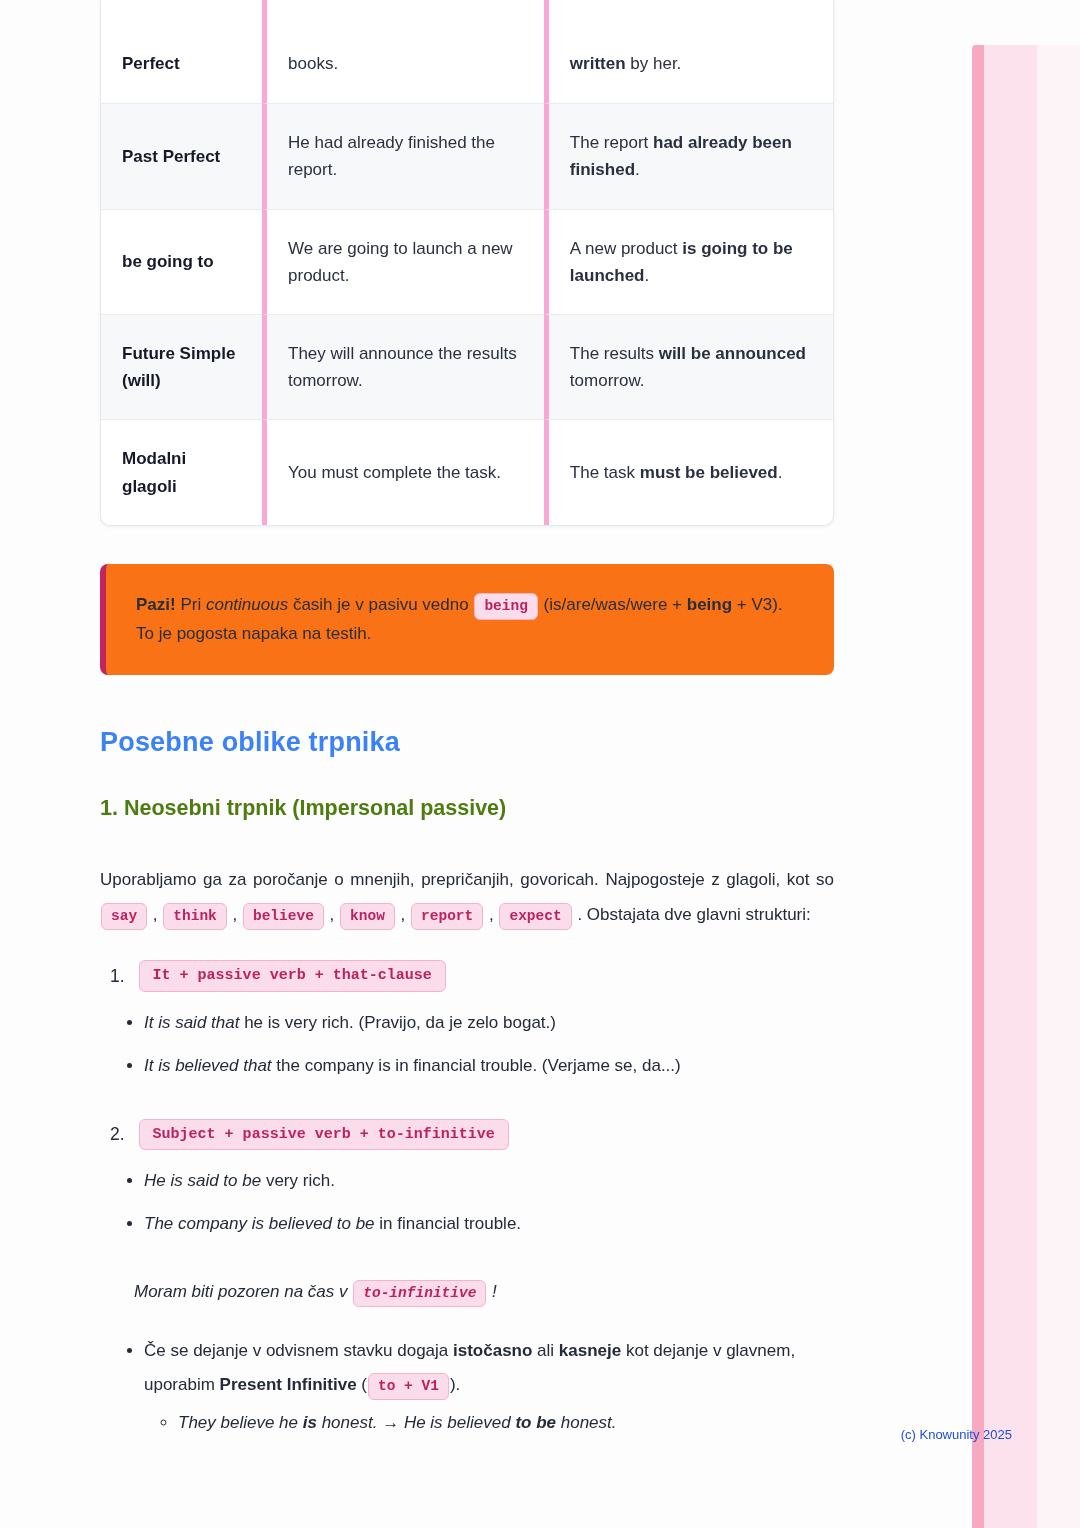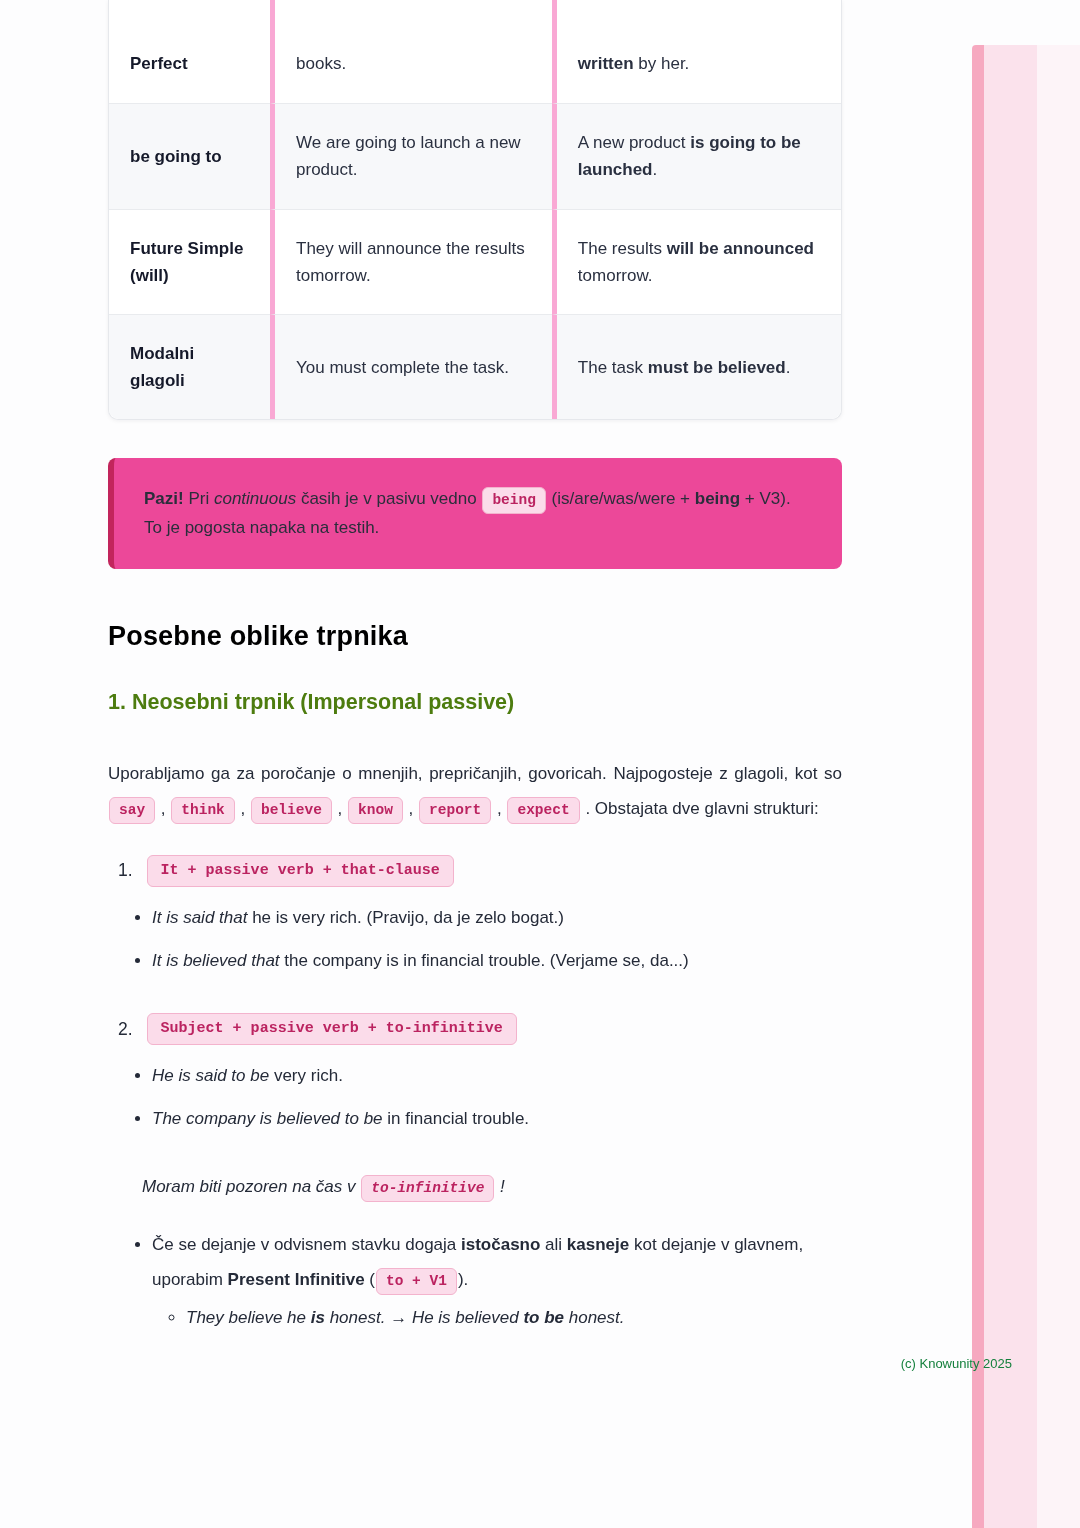--- a/index.html
+++ b/index.html
@@ -20,21 +20,21 @@
   }
   .pink-panel-outer {
     position:absolute; left:1037px; top:45px; width:43px; height:1483px;
     background:#fdf4f8; z-index:0;
   }
   .pink-stripe {
     position:absolute; left:972px; top:45px; width:12px; height:1483px;
     background:#f6a9c0; border-radius:4px 0 0 0; z-index:1;
   }
 
-  .content { position:absolute; left:108px; top:0; width:734px; z-index:2; }
+  .content { position:absolute; left:100px; top:0; width:734px; z-index:2; }
 
   
   .grammar-table {
     width:100%; border-collapse:separate; border-spacing:0;
     background:#ffffff;
     border:1px solid #e6e8ec; border-top:none;
     border-radius:0 0 10px 10px;
     box-shadow:0 1px 4px rgba(20,20,40,0.06);
     font-size:17px; line-height:1.6;
   }
@@ -44,29 +44,29 @@
   .grammar-table tr:nth-child(even) td { background:#f7f8fa; }
   .grammar-table td.term { width:22%; font-weight:700; color:#15192a; }
   .grammar-table td.active { width:38.5%; }
   .grammar-table td.passive { width:39.5%; }
   .grammar-table tr:last-child td:first-child { border-radius:0 0 0 10px; }
   .grammar-table tr:last-child td:last-child { border-radius:0 0 10px 0; }
 
   
   .callout {
     margin-top:38px;
-    background:#ec4899;
+    background:#f97316;
     border-left:6px solid #c2255c;
     border-radius:8px;
     padding:27px 30px;
     font-size:17px; line-height:1.65; color:#2a2e3b;
   }
 
   
-  h2.section-title { margin-top:52px; font-size:27px; font-weight:700; color:#000000; letter-spacing:0.2px; }
+  h2.section-title { margin-top:52px; font-size:27px; font-weight:700; color:#3b82f6; letter-spacing:0.2px; }
   h3.subsection-title { margin-top:38px; font-size:21.5px; font-weight:600; color:#4d7c0f; }
 
   
   p.intro { margin-top:42px; font-size:17px; line-height:2.05; text-align:justify; }
 
   .struct-row { display:flex; align-items:center; gap:13px; margin-top:28px; padding-left:10px; }
   .struct-row.second { margin-top:38px; }
   .struct-num { font-size:17.5px; color:#242a38; }
 
   ul.bullets { margin-top:16px; margin-left:26px; padding-left:18px; list-style:disc; }
@@ -84,37 +84,42 @@
   .i { font-style:italic; }
   .code-pill {
     font-family:"Liberation Mono","DejaVu Sans Mono",monospace;
     font-size:14.5px; font-weight:700;
     background:#fbdcea; border:1px solid #f3b3cd; color:#bb2360;
     padding:2px 9px; border-radius:6px; white-space:nowrap;
     display:inline-block; line-height:1.45; margin:0 1px;
   }
   .formula .code-pill { font-size:15px; padding:4px 13px; }
 
-  .copyright { position:absolute; right:68px; top:1356px; font-size:13px; color:#15803d; z-index:5; }
+  .copyright { position:absolute; right:68px; top:1427px; font-size:13px; color:#1d4ed8; z-index:5; }
 </style>
 </head>
 <body>
 
 <div class="pink-panel"></div>
 <div class="pink-panel-outer"></div>
 <div class="pink-stripe"></div>
 
 <div class="content">
 
   <table class="grammar-table">
     <tbody>
       <tr>
         <td class="term"><span class="b">Perfect</span></td>
         <td class="active"><span>books.</span></td>
         <td class="passive"><span class="b">written</span><span> by her.</span></td>
+      </tr>
+      <tr>
+        <td class="term"><span class="b">Past Perfect</span></td>
+        <td class="active"><span>He had already finished the report.</span></td>
+        <td class="passive"><span>The report </span><span class="b">had already been finished</span><span>.</span></td>
       </tr>
       <tr>
         <td class="term"><span class="b">be going to</span></td>
         <td class="active"><span>We are going to launch a new product.</span></td>
         <td class="passive"><span>A new product </span><span class="b">is going to be launched</span><span>.</span></td>
       </tr>
       <tr>
         <td class="term"><span class="b">Future Simple (will)</span></td>
         <td class="active"><span>They will announce the results tomorrow.</span></td>
         <td class="passive"><span>The results </span><span class="b">will be announced</span><span> tomorrow.</span></td>

